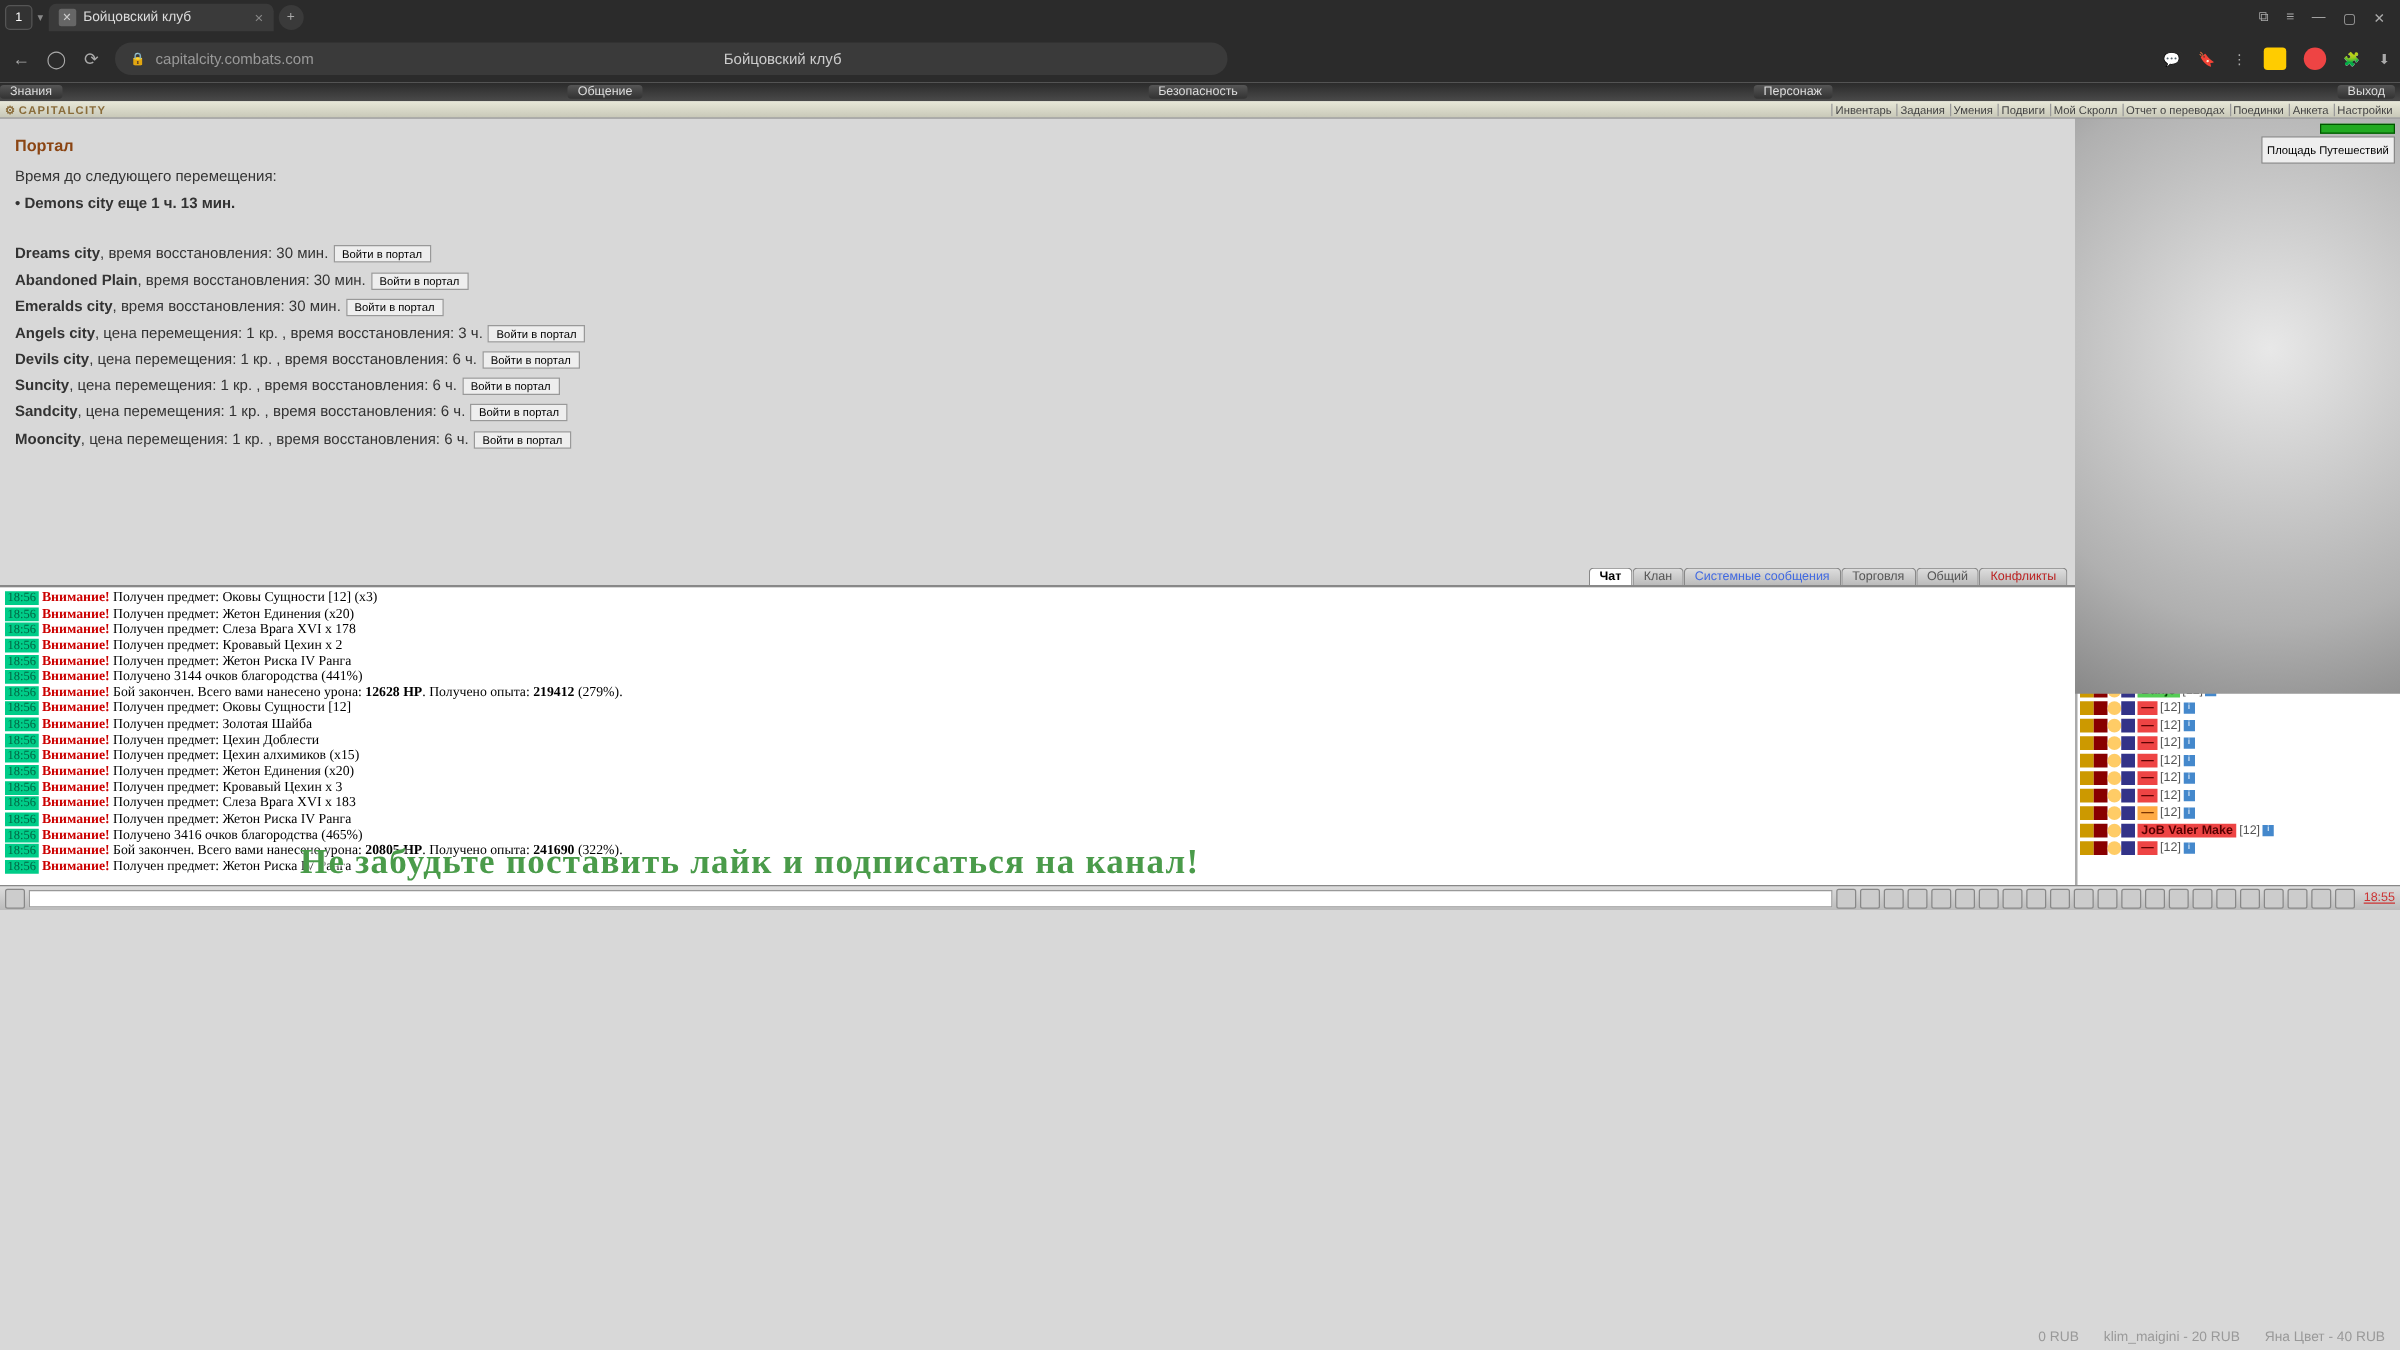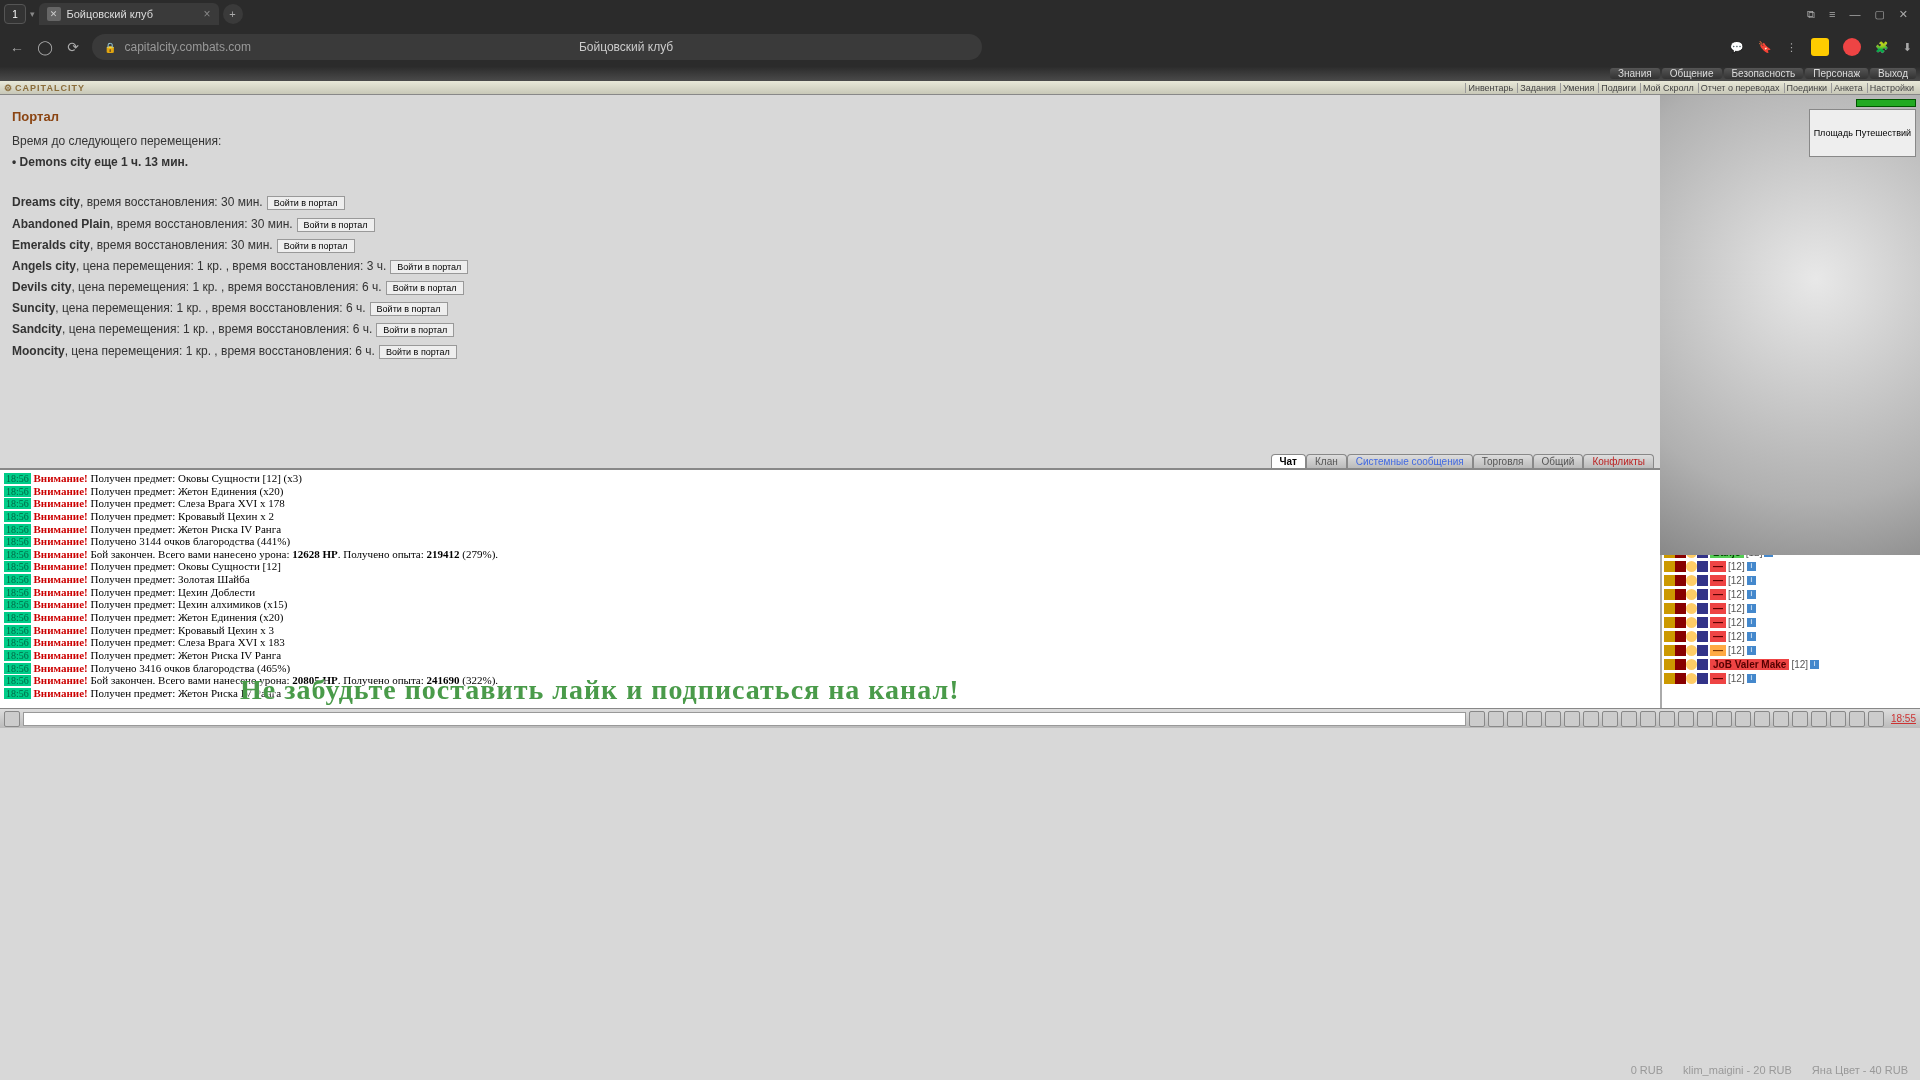--- a/index.html
+++ b/index.html
@@ -21,37 +21,37 @@
 .lock-icon{font-size:10px}
 .url-text{color:#999;font-size:12px}
 .page-name{color:#ccc;font-size:12px}
 .addr-right{margin-left:auto;display:flex;gap:14px;align-items:center;color:#aaa}
 .addr-right span{cursor:pointer}
 .opera-icon{width:18px;height:18px;background:#e44;border-radius:50%}
 .yandex-icon{width:18px;height:18px;background:#fc0;border-radius:3px}
 
 .game{position:relative;height:1014px;background:#d8d8d8}
 
-.game-topbar{height:15px;background:linear-gradient(#2a2a2a,#4a4a4a);display:flex;justify-content:flex-end;align-items:center;padding-right:4px;gap:2px}
+.game-topbar{height:15px;background:linear-gradient(#2a2a2a,#4a4a4a);display:flex;justify-content:space-between;align-items:center;padding-right:4px;gap:2px}
 .game-topbar a{color:#ddd;font-size:10px;text-decoration:none;padding:0 8px;background:linear-gradient(#555,#333);border-radius:3px;cursor:pointer}
 .game-menubar{height:14px;background:linear-gradient(#e8e8d8,#c8c8b8);display:flex;align-items:center;padding:0 4px;font-size:9px;color:#444;border-bottom:1px solid #888}
 .menubar-logo{display:flex;align-items:center;gap:2px;font-weight:bold;color:#8a6d3b;letter-spacing:1px}
 .menubar-right{margin-left:auto;display:flex;gap:2px}
 .menubar-right span{cursor:pointer;padding:0 2px;border-left:1px solid #999}
 
 .main{display:flex;height:373px}
 .portal-panel{flex:1;padding:12px;color:#333;font-size:12px;line-height:1.6;background:#d8d8d8}
 .portal-title{color:#8b4513;font-weight:bold;font-size:13px;margin-bottom:4px}
 .portal-line{margin-bottom:2px}
 .portal-line b{font-weight:bold}
 .enter-btn{font-size:9px;padding:1px 6px;background:#eee;border:1px solid #999;cursor:pointer;margin-left:4px}
 .scene{width:260px;height:460px;background:radial-gradient(circle at 60% 40%,#e8e8e8,#b0b0b0 70%,#888);position:relative}
 .scene-topright{position:absolute;top:4px;right:4px;display:flex;flex-direction:column;gap:2px;align-items:flex-end}
 .hp-bar{width:60px;height:8px;background:#2a2;border:1px solid #050}
-.loc-btn{font-size:9px;padding:18px 4px;background:#eee;border:1px solid #888;cursor:pointer}
+.loc-btn{font-size:9px;padding:5px 4px;background:#eee;border:1px solid #888;cursor:pointer}
 .market-strip{position:absolute;bottom:4px;right:12px;color:#999;font-size:11px;display:flex;gap:20px}
 
 .lower{display:flex;height:240px;border-top:2px solid #888}
 .chat-area{flex:1;display:flex;flex-direction:column;background:#fff;position:relative}
 .chat-tabs{position:absolute;top:-16px;right:6px;display:flex;gap:0;font-size:10px}
 .chat-tab{padding:1px 8px;background:linear-gradient(#ddd,#bbb);border:1px solid #888;border-bottom:none;border-radius:4px 4px 0 0;cursor:pointer;color:#555}
 .chat-tab.active{background:#fff;font-weight:bold;color:#000}
 .chat-tab.sys{color:#4169e1}
 .chat-tab.conf{color:#b22}
 .chat-log{flex:1;overflow:hidden;padding:2px 4px;font-size:11px;line-height:1.15;font-family:Verdana}

